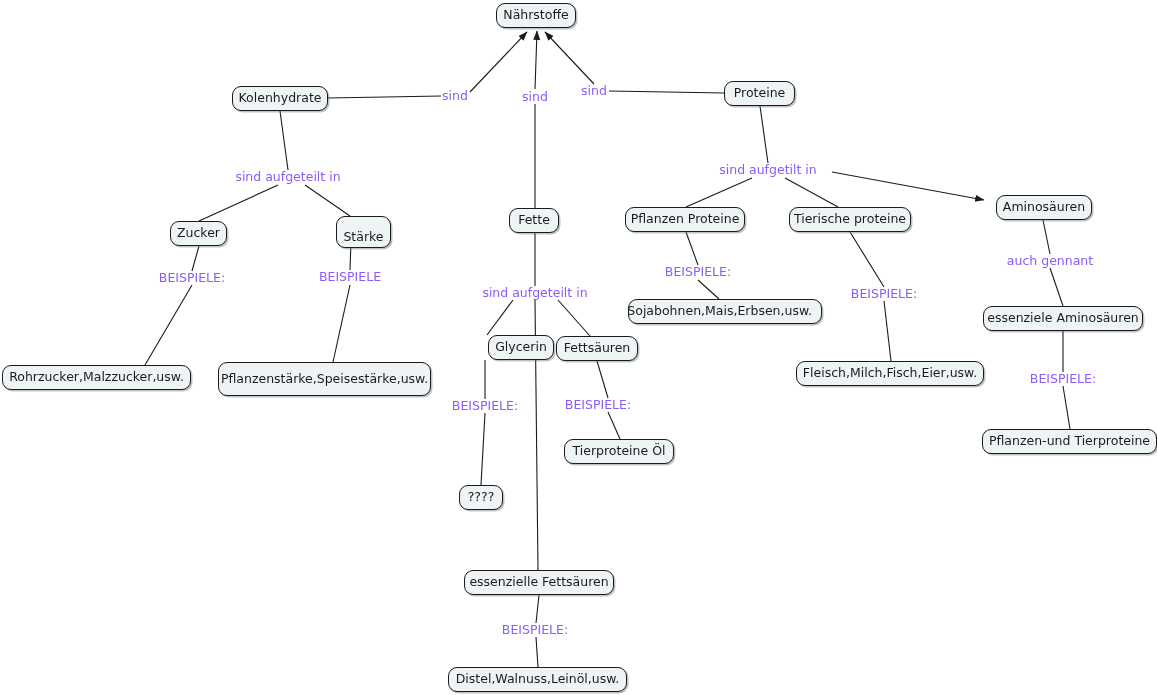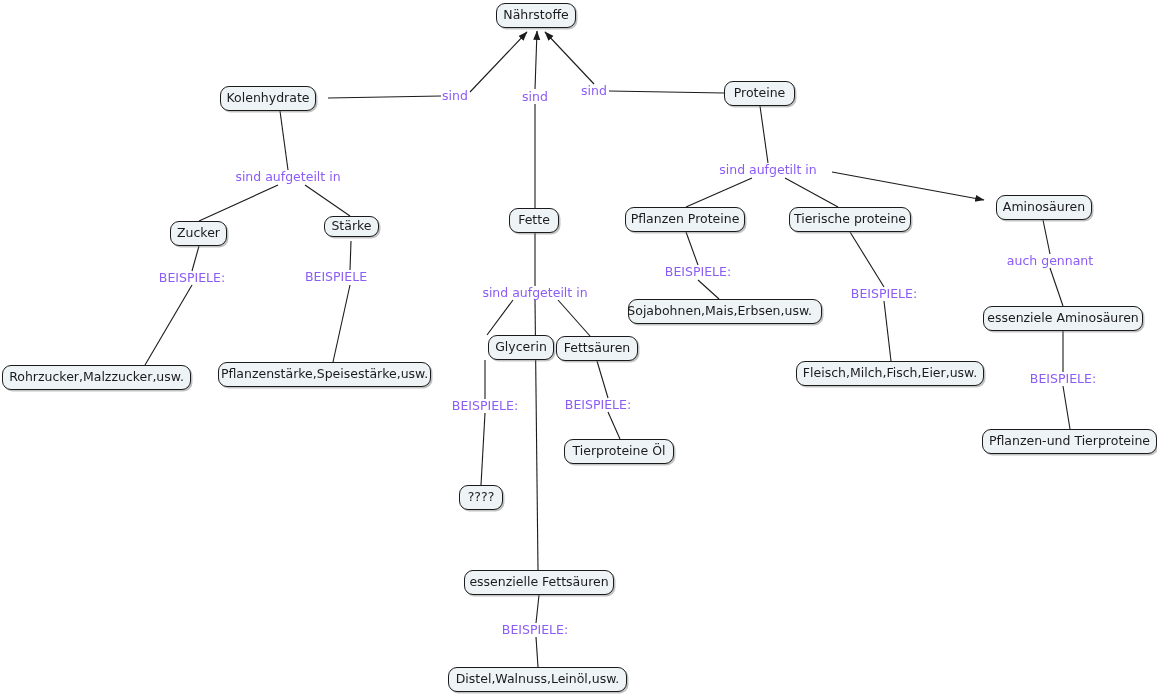--- a/index.html
+++ b/index.html
@@ -95,48 +95,48 @@
         <polyline points="1043,220 1050,254" fill="none" stroke="#1b1b1b" stroke-width="1.1"></polyline>
         <polyline points="1050,268 1063,306" fill="none" stroke="#1b1b1b" stroke-width="1.1"></polyline>
         <polyline points="1063,331 1063,372" fill="none" stroke="#1b1b1b" stroke-width="1.1"></polyline>
         <polyline points="1063,386 1070,429" fill="none" stroke="#1b1b1b" stroke-width="1.1"></polyline>
       </g>
   </svg>
   <div id="nodes-group">
       <div class="node" style="left: 496px; top: 3px; width: 80px; height: 25px;">
         <span>Nährstoffe</span>
       </div>
-      <div class="node" style="left: 220px; top: 86px; width: 96px; height: 25px;">
+      <div class="node" style="left: 232px; top: 86px; width: 96px; height: 25px;">
         <span>Kolenhydrate</span>
       </div>
       <div class="node" style="left: 724px; top: 81px; width: 71px; height: 25px;">
         <span>Proteine</span>
       </div>
       <div class="node" style="left: 170px; top: 221px; width: 57px; height: 25px;">
         <span>Zucker</span>
       </div>
-      <div class="node" style="left: 324px; top: 216px; width: 55px; height: 21px;">
+      <div class="node" style="left: 336px; top: 216px; width: 55px; height: 32px; align-items: flex-end;">
         <span>Stärke</span>
       </div>
       <div class="node" style="left: 509px; top: 208px; width: 50px; height: 25px;">
         <span>Fette</span>
       </div>
       <div class="node" style="left: 625px; top: 207px; width: 120px; height: 25px;">
         <span>Pflanzen Proteine</span>
       </div>
       <div class="node" style="left: 789px; top: 207px; width: 122px; height: 25px;">
         <span>Tierische proteine</span>
       </div>
       <div class="node" style="left: 996px; top: 195px; width: 96px; height: 25px; align-items: center;">
         <span>Aminosäuren</span>
       </div>
       <div class="node" style="left: 2px; top: 365px; width: 189px; height: 25px;">
         <span>Rohrzucker,Malzzucker,usw.</span>
       </div>
-      <div class="node" style="left: 218px; top: 362px; width: 213px; height: 25px;">
+      <div class="node" style="left: 218px; top: 362px; width: 213px; height: 34px;">
         <span>Pflanzenstärke,Speisestärke,usw.</span>
       </div>
       <div class="node" style="left: 452px; top: 335px; width: 66px; height: 25px; margin-left: 36px;">
         <span>Glycerin</span>
       </div>
       <div class="node" style="left: 556px; top: 336px; width: 82px; height: 25px;">
         <span>Fettsäuren</span>
       </div>
       <div class="node" style="left: 628px; top: 299px; width: 194px; height: 25px; justify-content: flex-end;">
         <span>Sojabohnen,Mais,Erbsen,usw.</span>
@@ -164,21 +164,21 @@
       </div>
     </div>
   <div id="labels-group">
       <div class="elabel" style="left: 455px; top: 96px;">sind</div>
       <div class="elabel" style="left: 535px; top: 97px;">sind</div>
       <div class="elabel" style="left: 594px; top: 91px;">sind</div>
       <div class="elabel" style="left: 288px; top: 177px;">sind aufgeteilt in</div>
       <div class="elabel" style="left: 535px; top: 293px;">sind aufgeteilt in</div>
       <div class="elabel" style="left: 768px; top: 170px;">sind aufgetilt in</div>
       <div class="elabel" style="left: 192px; top: 278px;">BEISPIELE:</div>
-      <div class="elabel" style="left: 336px; top: 277px;">BEISPIELE</div>
+      <div class="elabel" style="left: 350px; top: 277px;">BEISPIELE</div>
       <div class="elabel" style="left: 698px; top: 272px;">BEISPIELE:</div>
       <div class="elabel" style="left: 884px; top: 294px;">BEISPIELE:</div>
       <div class="elabel" style="left: 485px; top: 406px;">BEISPIELE:</div>
       <div class="elabel" style="left: 598px; top: 405px;">BEISPIELE:</div>
       <div class="elabel" style="left: 1063px; top: 379px;">BEISPIELE:</div>
       <div class="elabel" style="left: 535px; top: 630px;">BEISPIELE:</div>
       <div class="elabel" style="left: 1050px; top: 261px;">auch gennant</div>
     </div>
 </div>
 

